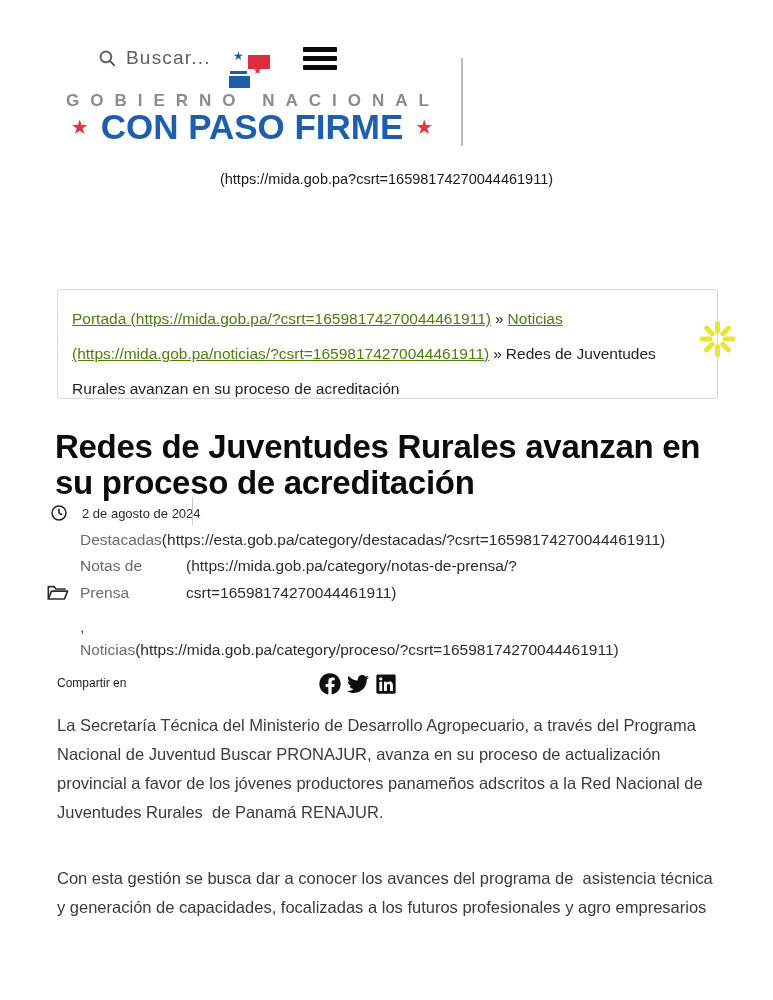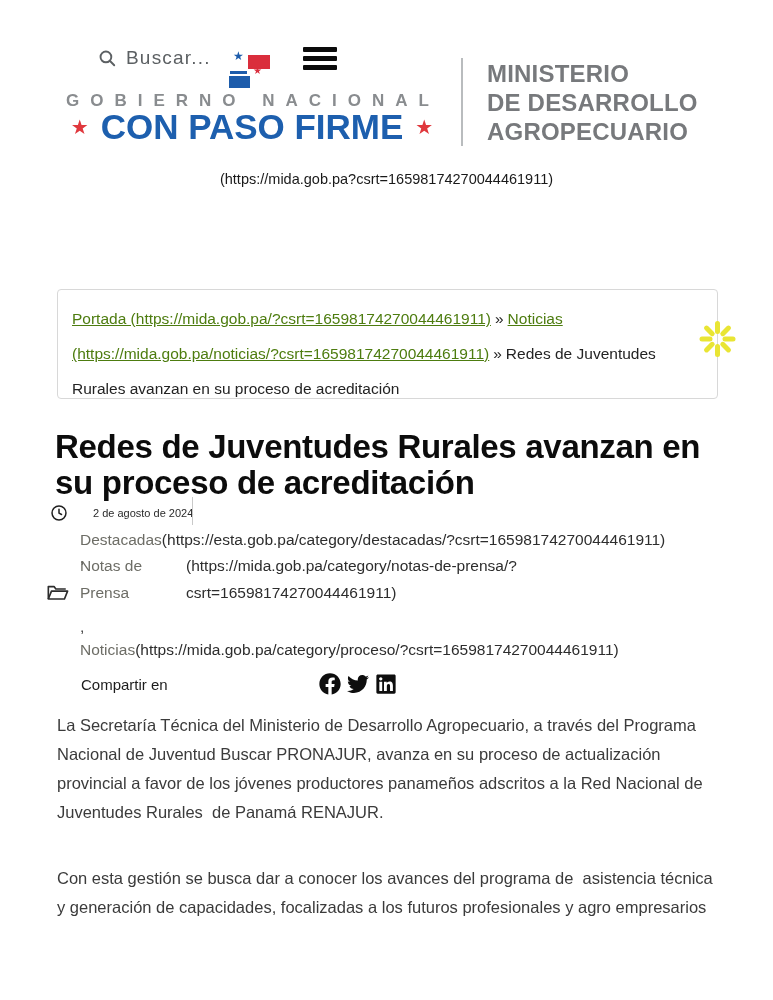--- a/index.html
+++ b/index.html
@@ -38,34 +38,34 @@
     border:1px solid #d8d8d8; border-radius:4px; padding:11px 14px;
     font-size:15.5px; line-height:35px; color:#232323; background:#fff; }
   .breadcrumb a { color:#4d7c0f; text-decoration:underline; cursor:pointer; }
   .breadcrumb .sep { margin:0 4px; }
   .spinner { position:absolute; left:699px; top:320px; width:38px; height:38px; }
   .spinner i { position:absolute; left:16px; top:1px; width:5px; height:13px; border-radius:2.5px;
     background:#e9e534; transform-origin:2.5px 18px; }
   
   .article-title { position:absolute; left:55px; top:429px; width:682px;
     font-size:33px; line-height:35.5px; font-weight:bold; color:#0c0c0c; letter-spacing:-0.3px; }
-  .meta-date { position:absolute; left:50px; top:504px; display:flex; align-items:center; gap:25px;
-    font-size:11px; color:#2b2b2b; }
+  .meta-date { position:absolute; left:50px; top:504px; display:flex; align-items:center; gap:14px;
+    font-size:13px; color:#2b2b2b; }
   .meta-divider { position:absolute; left:192px; top:497px; width:1px; height:28px; background:#c9c9c9; }
   .cat { font-size:15.5px; line-height:22px; }
   .cat .cname { color:#6d6d66; cursor:pointer; }
   .cat .curl  { color:#2d2d2d; }
   .cat-1 { position:absolute; left:80px; top:529px; white-space:nowrap; }
   .cat-comma-1 { position:absolute; left:80px; top:549px; color:#3a3a3a; font-size:15.5px; }
   .folder-ico { position:absolute; left:46px; top:582px; }
   .cat-2 { position:absolute; left:80px; top:552px; display:grid; grid-template-columns:106px 345px; line-height:27px; }
   .cat-2 .curl { overflow-wrap:anywhere; }
   .cat-comma-2 { position:absolute; left:80px; top:618px; color:#3a3a3a; font-size:15.5px; }
   .cat-3 { position:absolute; left:80px; top:639px; white-space:nowrap; }
-  .share-label { position:absolute; left:57px; top:676px; font-size:15px; color:#1d1d1d;margin-left:24px; }
+  .share-label { position:absolute; left:57px; top:676px; font-size:12px; color:#1d1d1d; }
   .share-icons { position:absolute; left:319px; top:673px; display:flex; align-items:center; gap:6px; }
   .share-icons a { display:block; width:22px; height:22px; cursor:pointer; }
   .share-icons svg { display:block; width:22px; height:22px; fill:#0e0e0e; }
   .paragraph { position:absolute; left:57px; width:675px; font-size:16.5px; line-height:29px;
     color:#3b3b3b; }
   .paragraph div { white-space:pre-wrap; }
   .p1 { top:711px; }
   .p2 { top:864px; }
 </style>
 </head>
@@ -97,25 +97,20 @@
 
   <div class="brand-top">GOBIERNO NACIONAL</div>
   <div class="brand-main">
     <span class="st">★</span>
     <span class="txt">CON PASO FIRME</span>
     <span class="st">★</span>
   </div>
 
   <div class="header-divider"></div>
 
-  <div class="ministry">
-    <div>MINISTERIO</div>
-    <div>DE DESARROLLO</div>
-    <div>AGROPECUARIO</div>
-  </div>
 
   <div class="site-url">(https://mida.gob.pa?csrt=16598174270044461911)</div>
 
   <div class="breadcrumb">
     <a>Portada (https://mida.gob.pa/?csrt=16598174270044461911)</a><span class="sep">»</span><a>Noticias (https://mida.gob.pa/noticias/?csrt=16598174270044461911)</a><span class="sep">»</span><span>Redes de Juventudes Rurales avanzan en su proceso de acreditación</span>
   </div>
 
   <div class="spinner">
     <i style="transform:rotate(0deg)"></i>
       <i style="transform:rotate(45deg)"></i>

